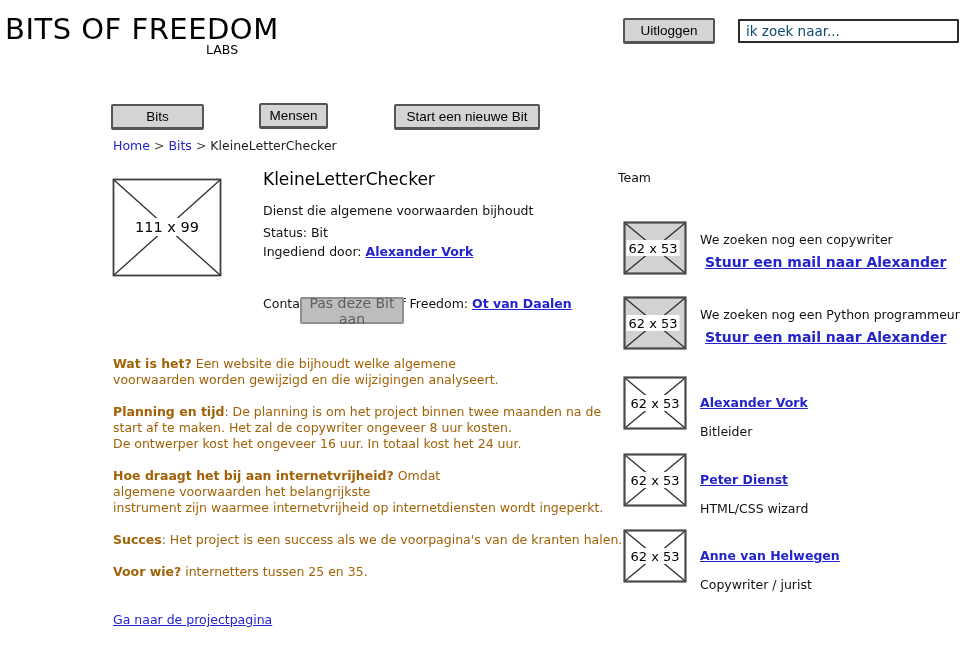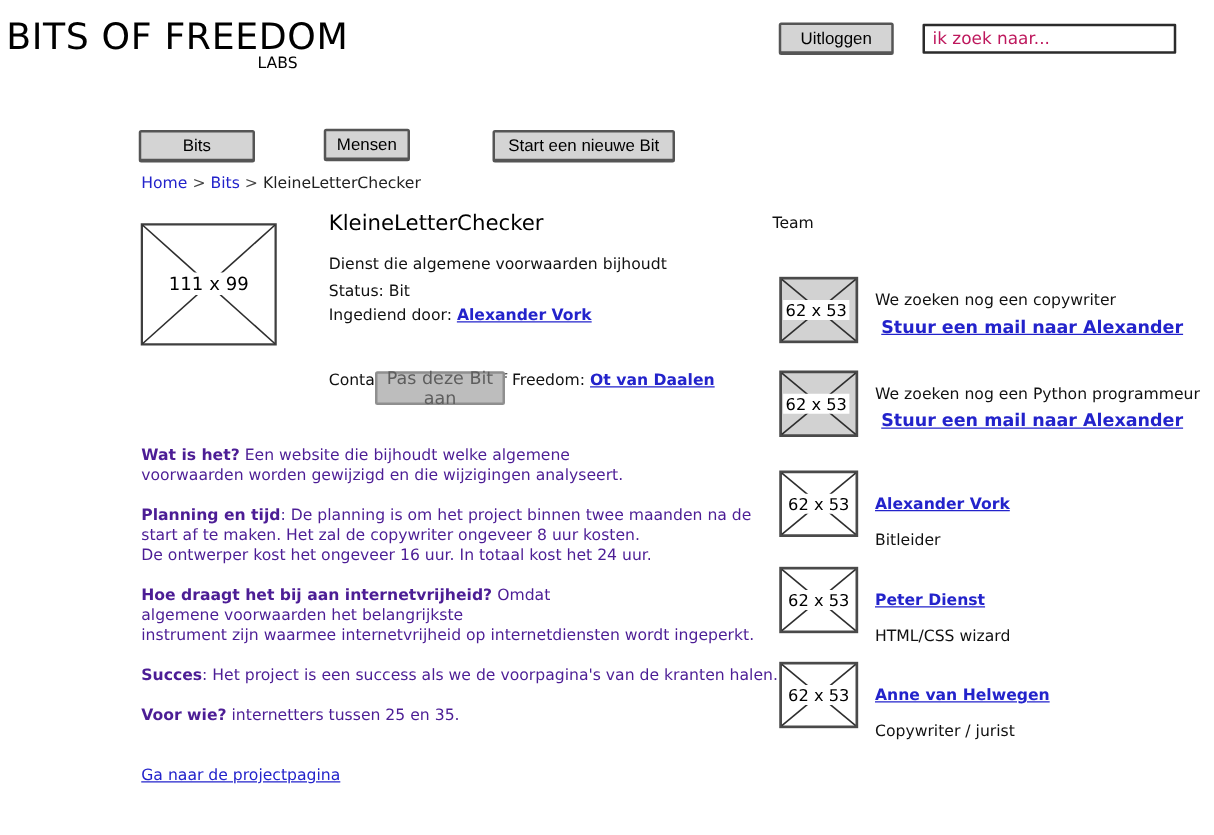--- a/index.html
+++ b/index.html
@@ -26,26 +26,26 @@
     border-radius: 2px;
     font-size: 13.5px;
     color: #000;
     display: flex;
     align-items: center;
     justify-content: center;
     cursor: pointer;
   }
   .logout { left: 623px; top: 18px; width: 92px; height: 26px; }
   .search {
-    left: 738px; top: 19px; width: 203px; height: 24px;
+    left: 738px; top: 19px; width: 221px; height: 24px;
     border: 2px solid #2b2b2b;
     border-radius: 1px;
     font-family: inherit;
     font-size: 13.5px;
-    color: #be185d;
+    color: #0c4a6e;
     padding: 0 6px;
     background: #fff;
   }
   .nav-bits   { left: 111px; top: 104px; width: 93px;  height: 26px; }
   .nav-mensen { left: 259px; top: 103px; width: 69px;  height: 26px; }
   .nav-start  { left: 394px; top: 104px; width: 146px; height: 26px; }
 
   
   .breadcrumb { left: 113px; top: 138px; font-size: 12.5px; color: #222; }
   .breadcrumb a { color: #2323cb; text-decoration: none; cursor: pointer; }
@@ -68,21 +68,21 @@
     color: #5e5e5e;
     font-size: 14px;
     display: flex; align-items: center; justify-content: center;
     cursor: pointer;
     font-family: inherit;
     margin-left: 37px;
   }
 
   
   .body-copy { left: 113px; top: 356px; width: 548px; }
-  .body-copy p { font-size: 12.5px; line-height: 16px; margin: 0 0 16px 0; color: #4c1d95; }
+  .body-copy p { font-size: 12.5px; line-height: 16px; margin: 0 0 16px 0; color: #a16207; }
   .pre { white-space: pre-line; }
   .proj-link { display: inline-block; margin-top: 16px; font-size: 12.5px;
                color: #2323cb; text-decoration: underline; cursor: pointer; }
 
   
   .team-heading { left: 618px; top: 170px; font-size: 12.5px; color: #111; }
   .team-rows { left: 623px; top: 221px; width: 345px; }
   .team-row { display: flex; gap: 13px; align-items: flex-start; }
   .team-row .txt { font-size: 12.5px; line-height: 16px; color: #111; }
   .team-row.vacancy .txt { padding-top: 11px; }

